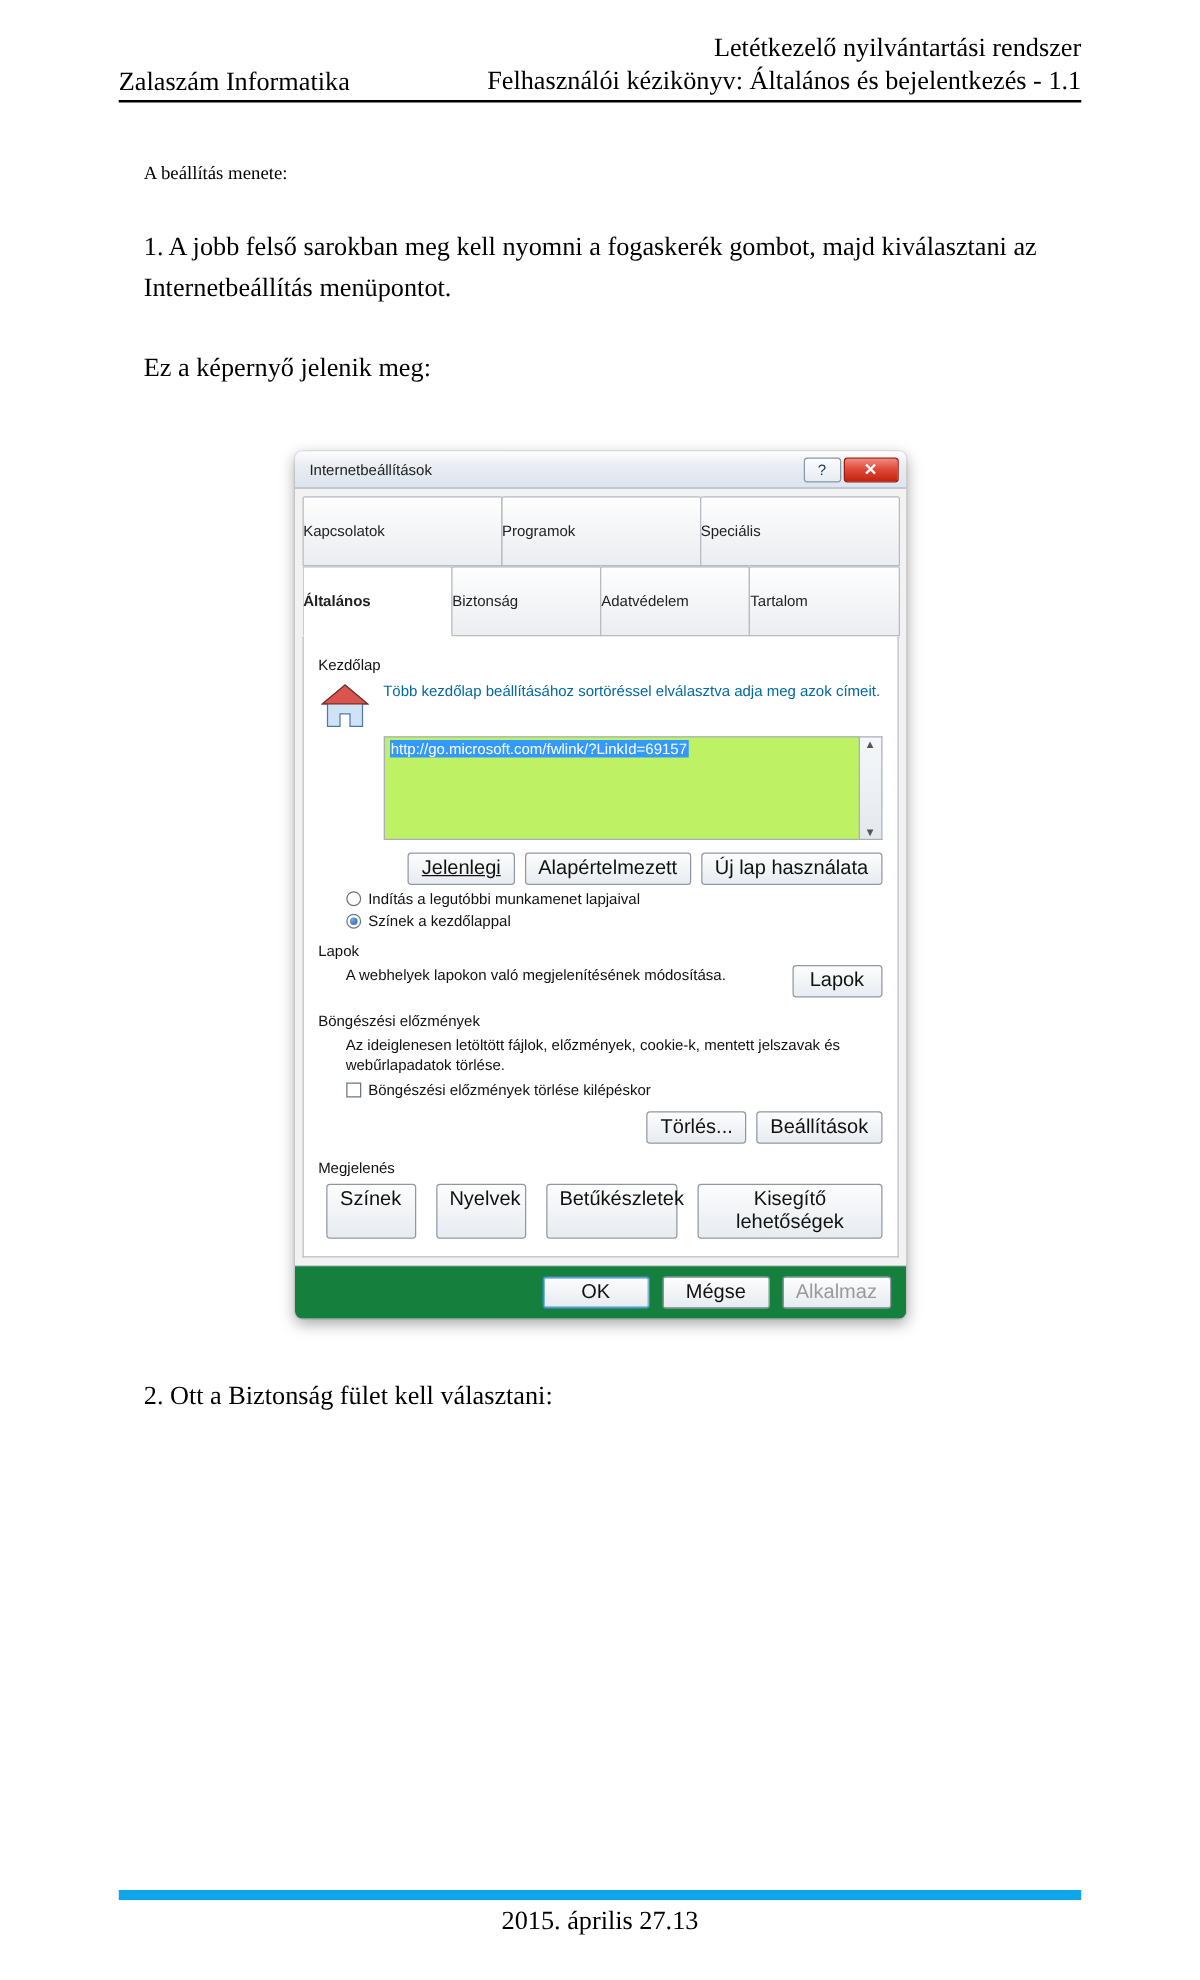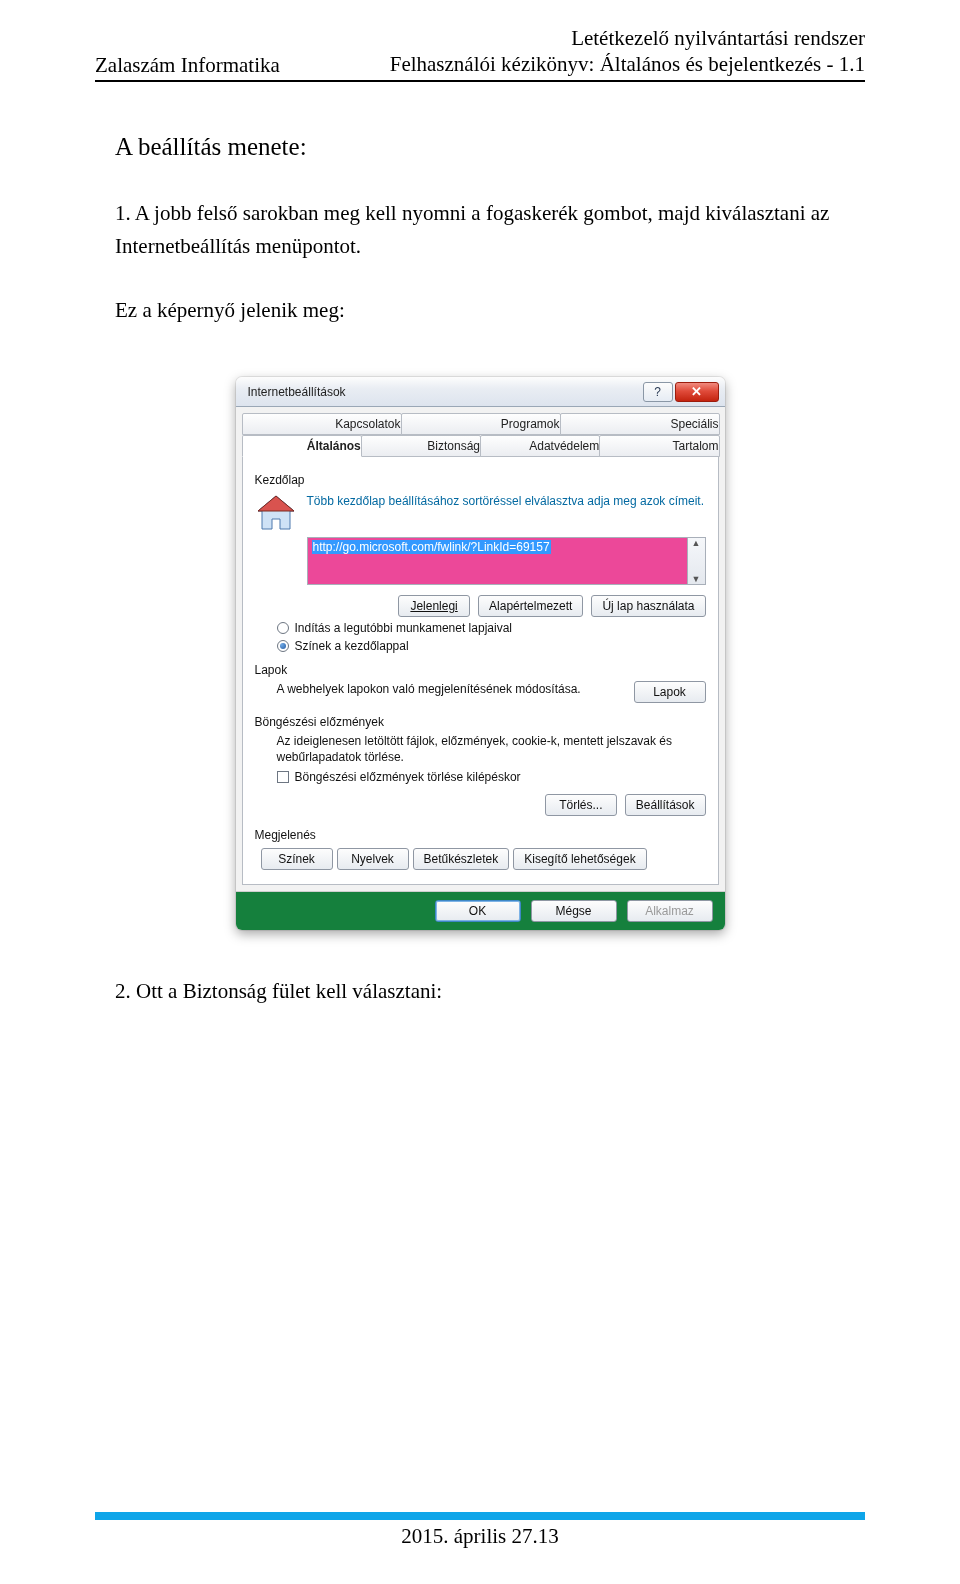--- a/index.html
+++ b/index.html
@@ -27,21 +27,21 @@
   }
   .doc-header-left {
     font-size: 21px;
   }
   .doc-header-right {
     text-align: right;
     font-size: 21px;
     line-height: 1.25;
   }
   .body-para {
-    font-size: 25px;
+    font-size: 15px;
     line-height: 1.6;
     margin: 45px 0 0 20px;
     font-family: Liberation Serif, serif;
   }
   .body-para2 {
     font-size: 21px;
     line-height: 1.6;
     margin: 30px 0 0 20px;
   }
   .body-para-after {
@@ -98,25 +98,25 @@
   .tab-rows {
     padding: 6px 6px 0 6px;
     background: #f2f2f2;
   }
   .tab-row {
     display: flex;
     gap: 0;
   }
   .tab {
     flex: 1;
-    text-align: right;
+    text-align: left;
     border: 1px solid #b7bcc4;
     background: linear-gradient(#fefefe, #ebedf1);
     font-size: 12px;
-    padding: 3px 0;
+    padding: 20px 0;
     border-radius: 2px 2px 0 0;
     margin-right: -1px;
     color: #222;
   }
   .tab.active {
     background: #fff;
     border-bottom-color: #fff;
     position: relative;
     z-index: 2;
     font-weight: 600;
@@ -150,23 +150,23 @@
     color: #0369a1;
     line-height: 1.35;
   }
   .url-box-wrap {
     margin-top: 4px;
     margin-left: 52px;
     display: flex;
   }
   .url-box {
     flex: 1;
-    height: 48px;
+    height: 83px;
     border: 1px solid #a8afb9;
-    background: #ec4899;
+    background: #bef264;
     font-size: 12px;
     padding: 2px 4px;
     position: relative;
     overflow: hidden;
   }
   .url-highlight {
     background: #3399ff;
     color: #fff;
     display: inline-block;
     padding: 0 1px;
@@ -181,38 +181,38 @@
     flex-direction: column;
     justify-content: space-between;
     align-items: center;
     font-size: 9px;
     color: #555;
   }
   .btn {
     display: inline-block;
     min-width: 86px;
     padding: 3px 10px;
-    font-size: 12px;
+    font-size: 16px;
     text-align: center;
     border: 1px solid #8f97a3;
     border-radius: 3px;
     background: linear-gradient(#fdfdfd, #e7ebf0);
     color: #111;
   }
   .btn.small { min-width: 72px; }
   .btn.wide { min-width: 110px; }
   .btn-row {
     display: flex;
     justify-content: flex-end;
     gap: 8px;
     margin-top: 10px;
   }
   .btn-row.center4 {
     justify-content: flex-start;
-    gap: 4px;
+    gap: 16px;
     margin-left: 0;
   }
   .radio-row, .check-row {
     display: flex;
     align-items: center;
     gap: 6px;
     font-size: 12px;
     margin: 4px 0 2px 22px;
     color: #111;
   }

